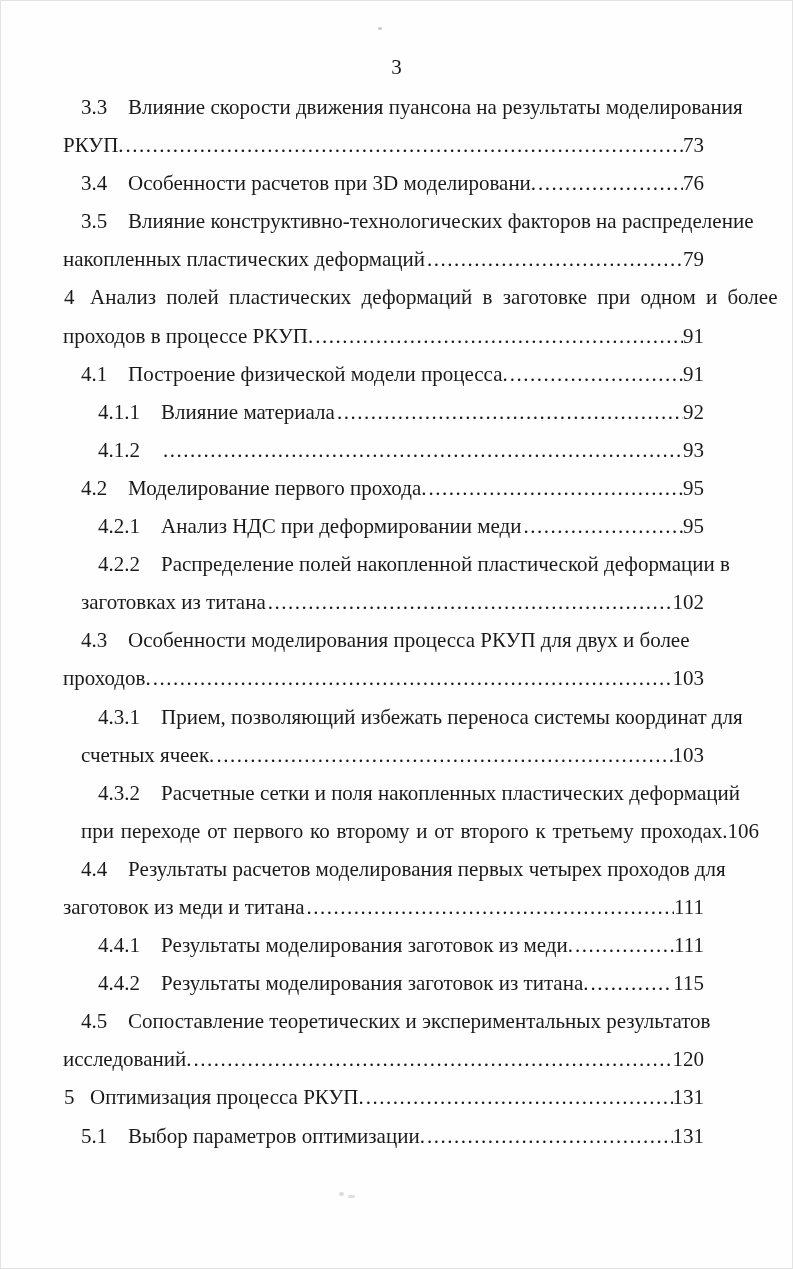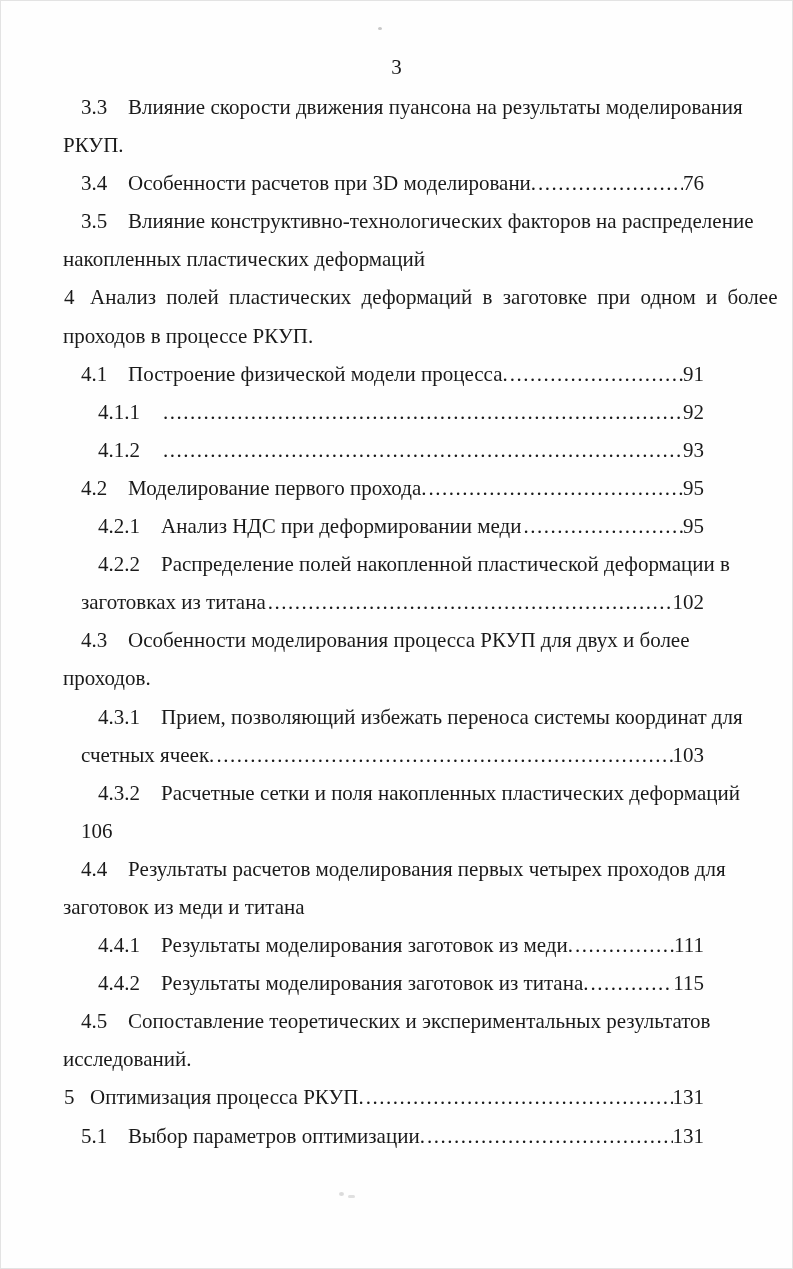--- a/index.html
+++ b/index.html
@@ -33,21 +33,21 @@
   .row .leader {
     flex:1 1 auto; overflow:hidden;
     letter-spacing:1.5px;
     padding:0 1px 0 2px;
   }
   .row .pg { flex:0 0 auto; }
   
   .row.top  { padding-left:63px; }  .row.top  .num { width:26px; }
   .row.l1   { padding-left:80px; }  .row.l1   .num { width:47px; }
   .row.l2   { padding-left:97px; }  .row.l2   .num { width:63px; }
-  .row.cont { padding-left:62px;flex-direction:column; }
+  .row.cont { padding-left:62px; }
   .row.cont2{ padding-left:80px;justify-content:space-between; }
   .row.justify  { word-spacing:5px; }
   .row.justify-sm { word-spacing:1.5px; }
   
   .speck { position:absolute; background:#9a9a9a; border-radius:50%; opacity:.55; }
   .speck-top { top:26px; left:377px; width:4px; height:3px; }
   .speck-bottom-1 { top:1191px; left:338px; width:5px; height:4px; opacity:.35; }
   .speck-bottom-2 { top:1194px; left:347px; width:7px; height:3px; opacity:.3; border-radius:2px; }
 </style>
 </head>
@@ -91,20 +91,21 @@
         <span class="pg">91</span>
       </div>
       <div class="row l1">
         <span class="num">4.1</span>
         <span class="txt">Построение физической модели процесса.</span>
         <span class="leader">............................................................................................................................................................................................................................</span>
         <span class="pg">91</span>
       </div>
       <div class="row l2">
         <span class="num">4.1.1</span>
+        <span class="txt">Влияние материала</span>
         <span class="leader">............................................................................................................................................................................................................................</span>
         <span class="pg">92</span>
       </div>
       <div class="row l2">
         <span class="num">4.1.2</span>
         <span class="leader">............................................................................................................................................................................................................................</span>
         <span class="pg">93</span>
       </div>
       <div class="row l1">
         <span class="num">4.2</span>
@@ -143,20 +144,21 @@
       <div class="row cont2">
         <span class="txt">счетных ячеек.</span>
         <span class="leader">............................................................................................................................................................................................................................</span>
         <span class="pg">103</span>
       </div>
       <div class="row l2">
         <span class="num">4.3.2</span>
         <span class="txt">Расчетные сетки и поля накопленных пластических деформаций</span>
       </div>
       <div class="row cont2 justify-sm">
+        <span class="txt">при переходе от первого ко второму и от второго к третьему проходах.</span>
         <span class="pg">106</span>
       </div>
       <div class="row l1">
         <span class="num">4.4</span>
         <span class="txt">Результаты расчетов моделирования первых четырех проходов для</span>
       </div>
       <div class="row cont">
         <span class="txt">заготовок из меди и титана</span>
         <span class="leader">............................................................................................................................................................................................................................</span>
         <span class="pg">111</span>

